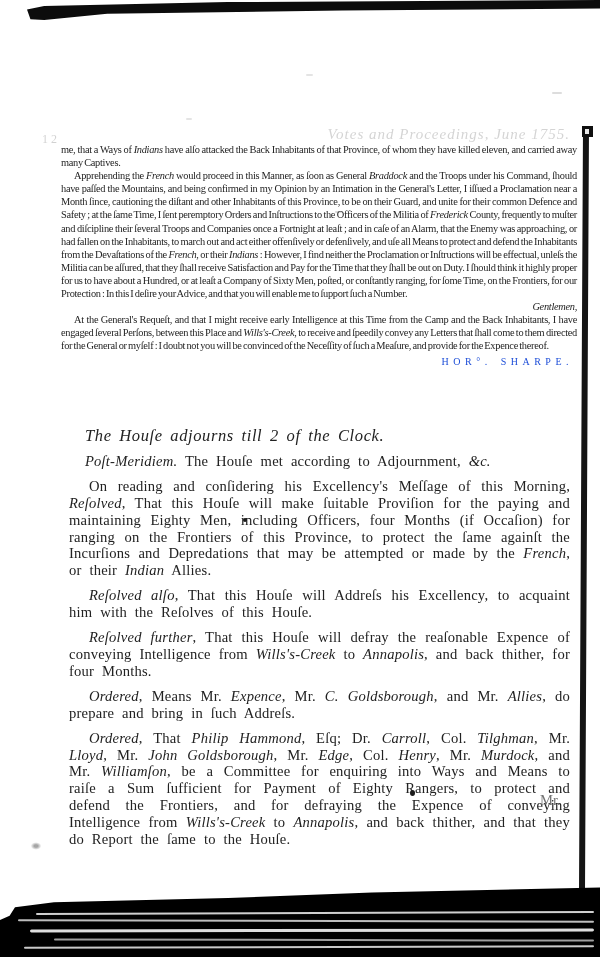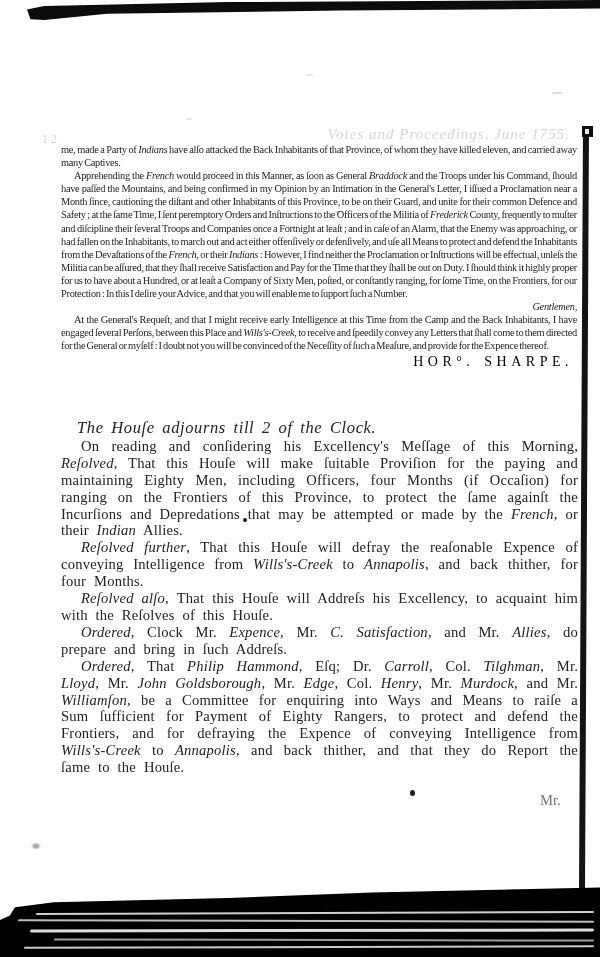--- a/index.html
+++ b/index.html
@@ -66,32 +66,32 @@
   
   .section-a {
     position:absolute; left:61px; top:143px; width:516px;
     font-size:10.4px; line-height:13.1px; text-align:justify;
     letter-spacing:-0.3px; word-spacing:-1px; color:#242424;
   }
   .section-a p { margin:0; text-indent:13px; }
   .section-a p.noindent { text-indent:0; }
   .section-a p.salutation { text-indent:40px; font-style:italic; text-align:right; }
   .section-a p.signature {
-    text-indent:0; text-align:right; font-size:14px;
+    text-indent:0; text-align:right; font-size:10px;
     letter-spacing:4.5px; word-spacing:2px; margin-top:2px; padding-right:4px;
-    color:#000000;
+    color:#1d4ed8;
   }
 
   
   .section-b {
     position:absolute; left:61px; top:420px; width:517px;
     font-size:14.6px; line-height:16.9px; text-align:justify;
     letter-spacing:0.2px; word-spacing:4px; color:#222222;
   }
-  .section-b p { margin:0; text-indent:20px; }
+  .section-b p { margin:8px; text-indent:20px; }
   .section-b p.adjourn {
     text-indent:16px; text-align:left; font-style:italic;
     font-size:16.5px; letter-spacing:0.6px; word-spacing:3px; margin-bottom:1px;
   }
   .section-b p.pm { text-indent:16px; }
 
   .catchword {
     position:absolute; left:540px; top:792px; font-size:14.6px; color:#737373;
   }
 </style>
@@ -106,33 +106,34 @@
   <div class="speck speck-2"></div>
   <div class="speck speck-3"></div>
   <div class="speck speck-4"></div>
 
   <div class="running-header">
     <span class="pageno">12</span>
     <span class="runtitle">Votes and Proceedings, June 1755.</span>
   </div>
 
   <div class="section-a">
-    <p class="noindent"><span>me, made a Party of </span><i>Indians</i><span> have alſo attacked the Back Inhabitants of that Province, of whom they have killed eleven, and carried away many Captives.</span></p>
+    <p class="noindent"><span>me, that a Ways of </span><i>Indians</i><span> have alſo attacked the Back Inhabitants of that Province, of whom they have killed eleven, and carried away many Captives.</span></p>
     <p><span>Apprehending the </span><i>French</i><span> would proceed in this Manner, as ſoon as General </span><i>Braddock</i><span> and the Troops under his Command, ſhould have paſſed the Mountains, and being confirmed in my Opinion by an Intimation in the General's Letter, I iſſued a Proclamation near a Month ſince, cautioning the diſtant and other Inhabitants of this Province, to be on their Guard, and unite for their common Defence and Safety ; at the ſame Time, I ſent peremptory Orders and Inſtructions to the Officers of the Militia of </span><i>Frederick</i><span> County, frequently to muſter and diſcipline their ſeveral Troops and Companies once a Fortnight at leaſt ; and in caſe of an Alarm, that the Enemy was approaching, or had fallen on the Inhabitants, to march out and act either offenſively or defenſively, and uſe all Means to protect and defend the Inhabitants from the Devaſtations of the </span><i>French</i><span>, or their </span><i>Indians</i><span> : However, I find neither the Proclamation or Inſtructions will be effectual, unleſs the Militia can be aſſured, that they ſhall receive Satisfaction and Pay for the Time that they ſhall be out on Duty.  I ſhould think it highly proper for us to have about a Hundred, or at leaſt a Company of Sixty Men, poſted, or conſtantly ranging, for ſome Time, on the Frontiers, for our Protection : In this I deſire your Advice, and that you will enable me to ſupport ſuch a Number.</span></p>
     <p class="salutation">Gentlemen,</p>
     <p><span>At the General's Requeſt, and that I might receive early Intelligence at this Time from the Camp and the Back Inhabitants, I have engaged ſeveral Perſons, between this Place and </span><i>Wills's-Creek</i><span>, to receive and ſpeedily convey any Letters that ſhall come to them directed for the General or myſelf : I doubt not you will be convinced of the Neceſſity of ſuch a Meaſure, and provide for the Expence thereof.</span></p>
     <p class="signature">HOR°. SHARPE.</p>
   </div>
 
   <div class="section-b">
     <p class="adjourn">The Houſe adjourns till 2 of the Clock.</p>
+    <p class="pm"><i>Poſt-Meridiem.</i><span>  The Houſe met according to Adjournment, </span><i>&amp;c.</i></p>
     <p><span>On reading and conſidering his Excellency's Meſſage of this Morning, </span><i>Reſolved</i><span>, That this Houſe will make ſuitable Proviſion for the paying and maintaining Eighty Men, including Officers, four Months (if Occaſion) for ranging on the Frontiers of this Province, to protect the ſame againſt the Incurſions and Depredations that may be attempted or made by the </span><i>French</i><span>, or their </span><i>Indian</i><span> Allies.</span></p>
+    <p><i>Reſolved alſo</i><span>, That this Houſe will Addreſs his Excellency, to acquaint him with the Reſolves of this Houſe.</span></p>
     <p><i>Reſolved further</i><span>, That this Houſe will defray the reaſonable Expence of conveying Intelligence from </span><i>Wills's-Creek</i><span> to </span><i>Annapolis</i><span>, and back thither, for four Months.</span></p>
-    <p><i>Reſolved alſo</i><span>, That this Houſe will Addreſs his Excellency, to acquaint him with the Reſolves of this Houſe.</span></p>
-    <p><i>Ordered</i><span>, Clock Mr. </span><i>Expence</i><span>, Mr. </span><i>C. Satisfaction</i><span>, and Mr. </span><i>Allies</i><span>, do prepare and bring in ſuch Addreſs.</span></p>
+    <p><i>Ordered</i><span>, Means Mr. </span><i>Expence</i><span>, Mr. </span><i>C. Goldsborough</i><span>, and Mr. </span><i>Allies</i><span>, do prepare and bring in ſuch Addreſs.</span></p>
     <p><i>Ordered</i><span>, That </span><i>Philip Hammond</i><span>, Eſq; Dr. </span><i>Carroll</i><span>, Col. </span><i>Tilghman</i><span>, Mr. </span><i>Lloyd</i><span>, Mr. </span><i>John Goldsborough</i><span>, Mr. </span><i>Edge</i><span>, Col. </span><i>Henry</i><span>, Mr. </span><i>Murdock</i><span>, and Mr. </span><i>Williamſon</i><span>, be a Committee for enquiring into Ways and Means to raiſe a Sum ſufficient for Payment of Eighty Rangers, to protect and defend the Frontiers, and for defraying the Expence of conveying Intelligence from </span><i>Wills's-Creek</i><span> to </span><i>Annapolis</i><span>, and back thither, and that they do Report the ſame to the Houſe.</span></p>
   </div>
 
   <div class="catchword">Mr.</div>
 
   <div class="ink-spot spot-a"></div>
   <div class="ink-spot spot-b"></div>
   <div class="smudge"></div>
 
   <div class="right-strip"></div>

